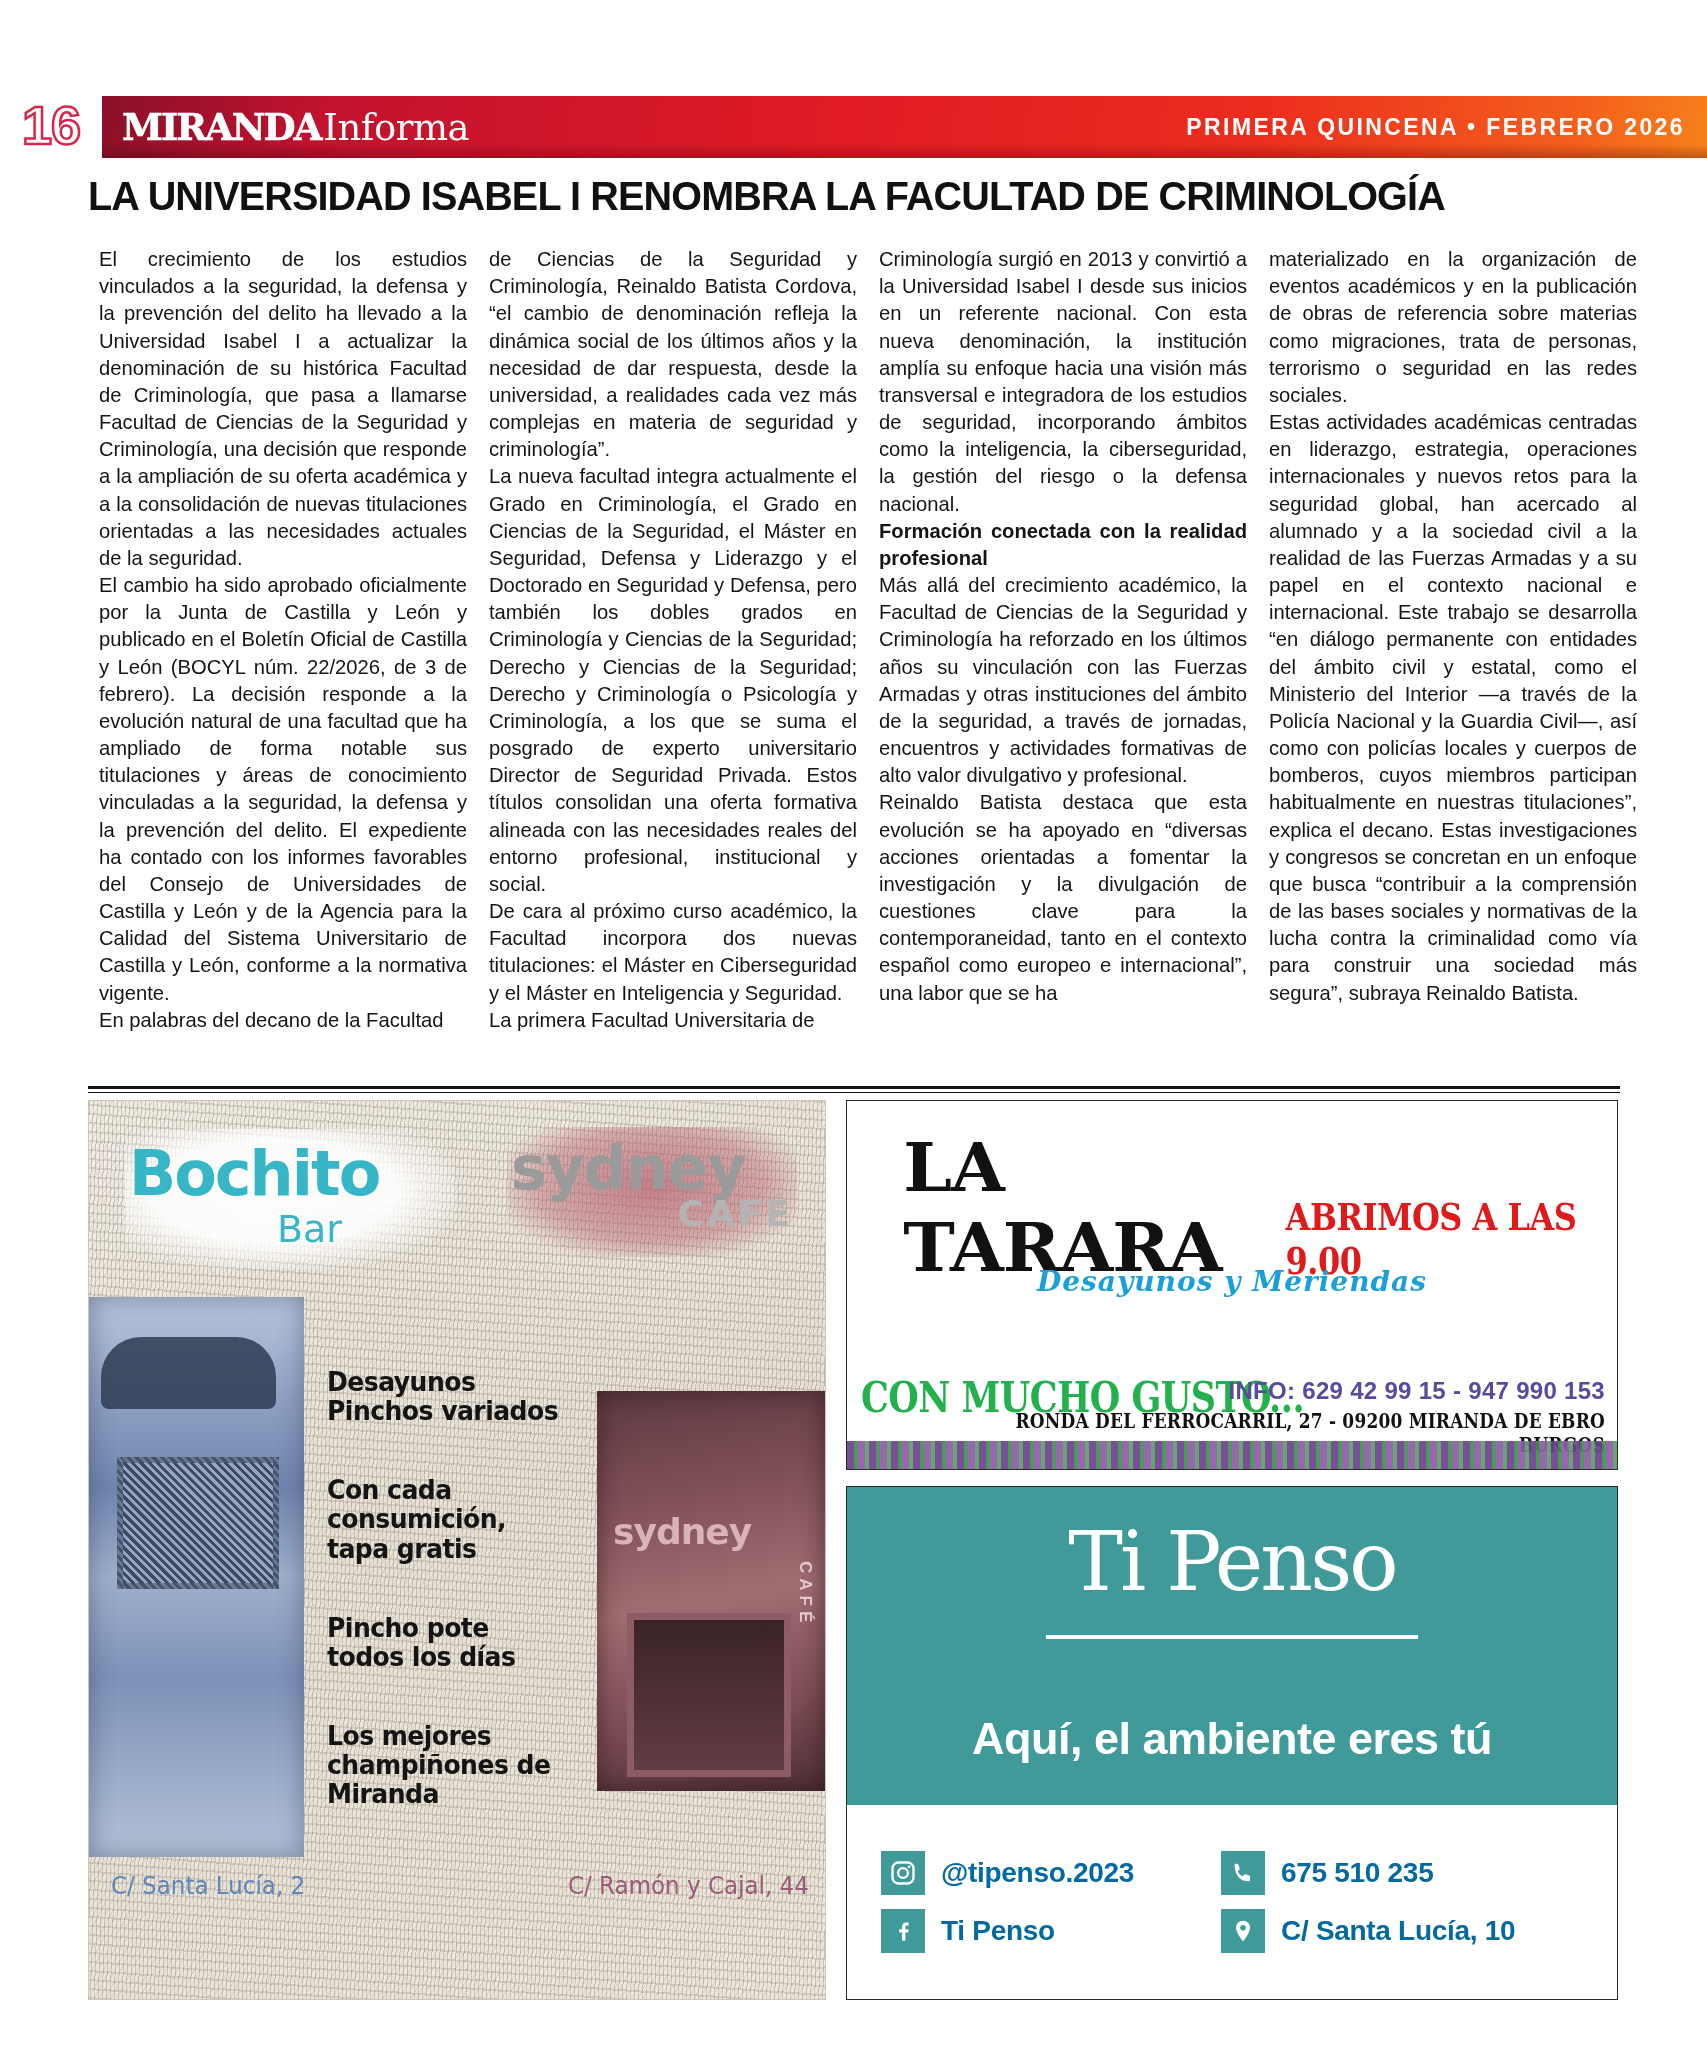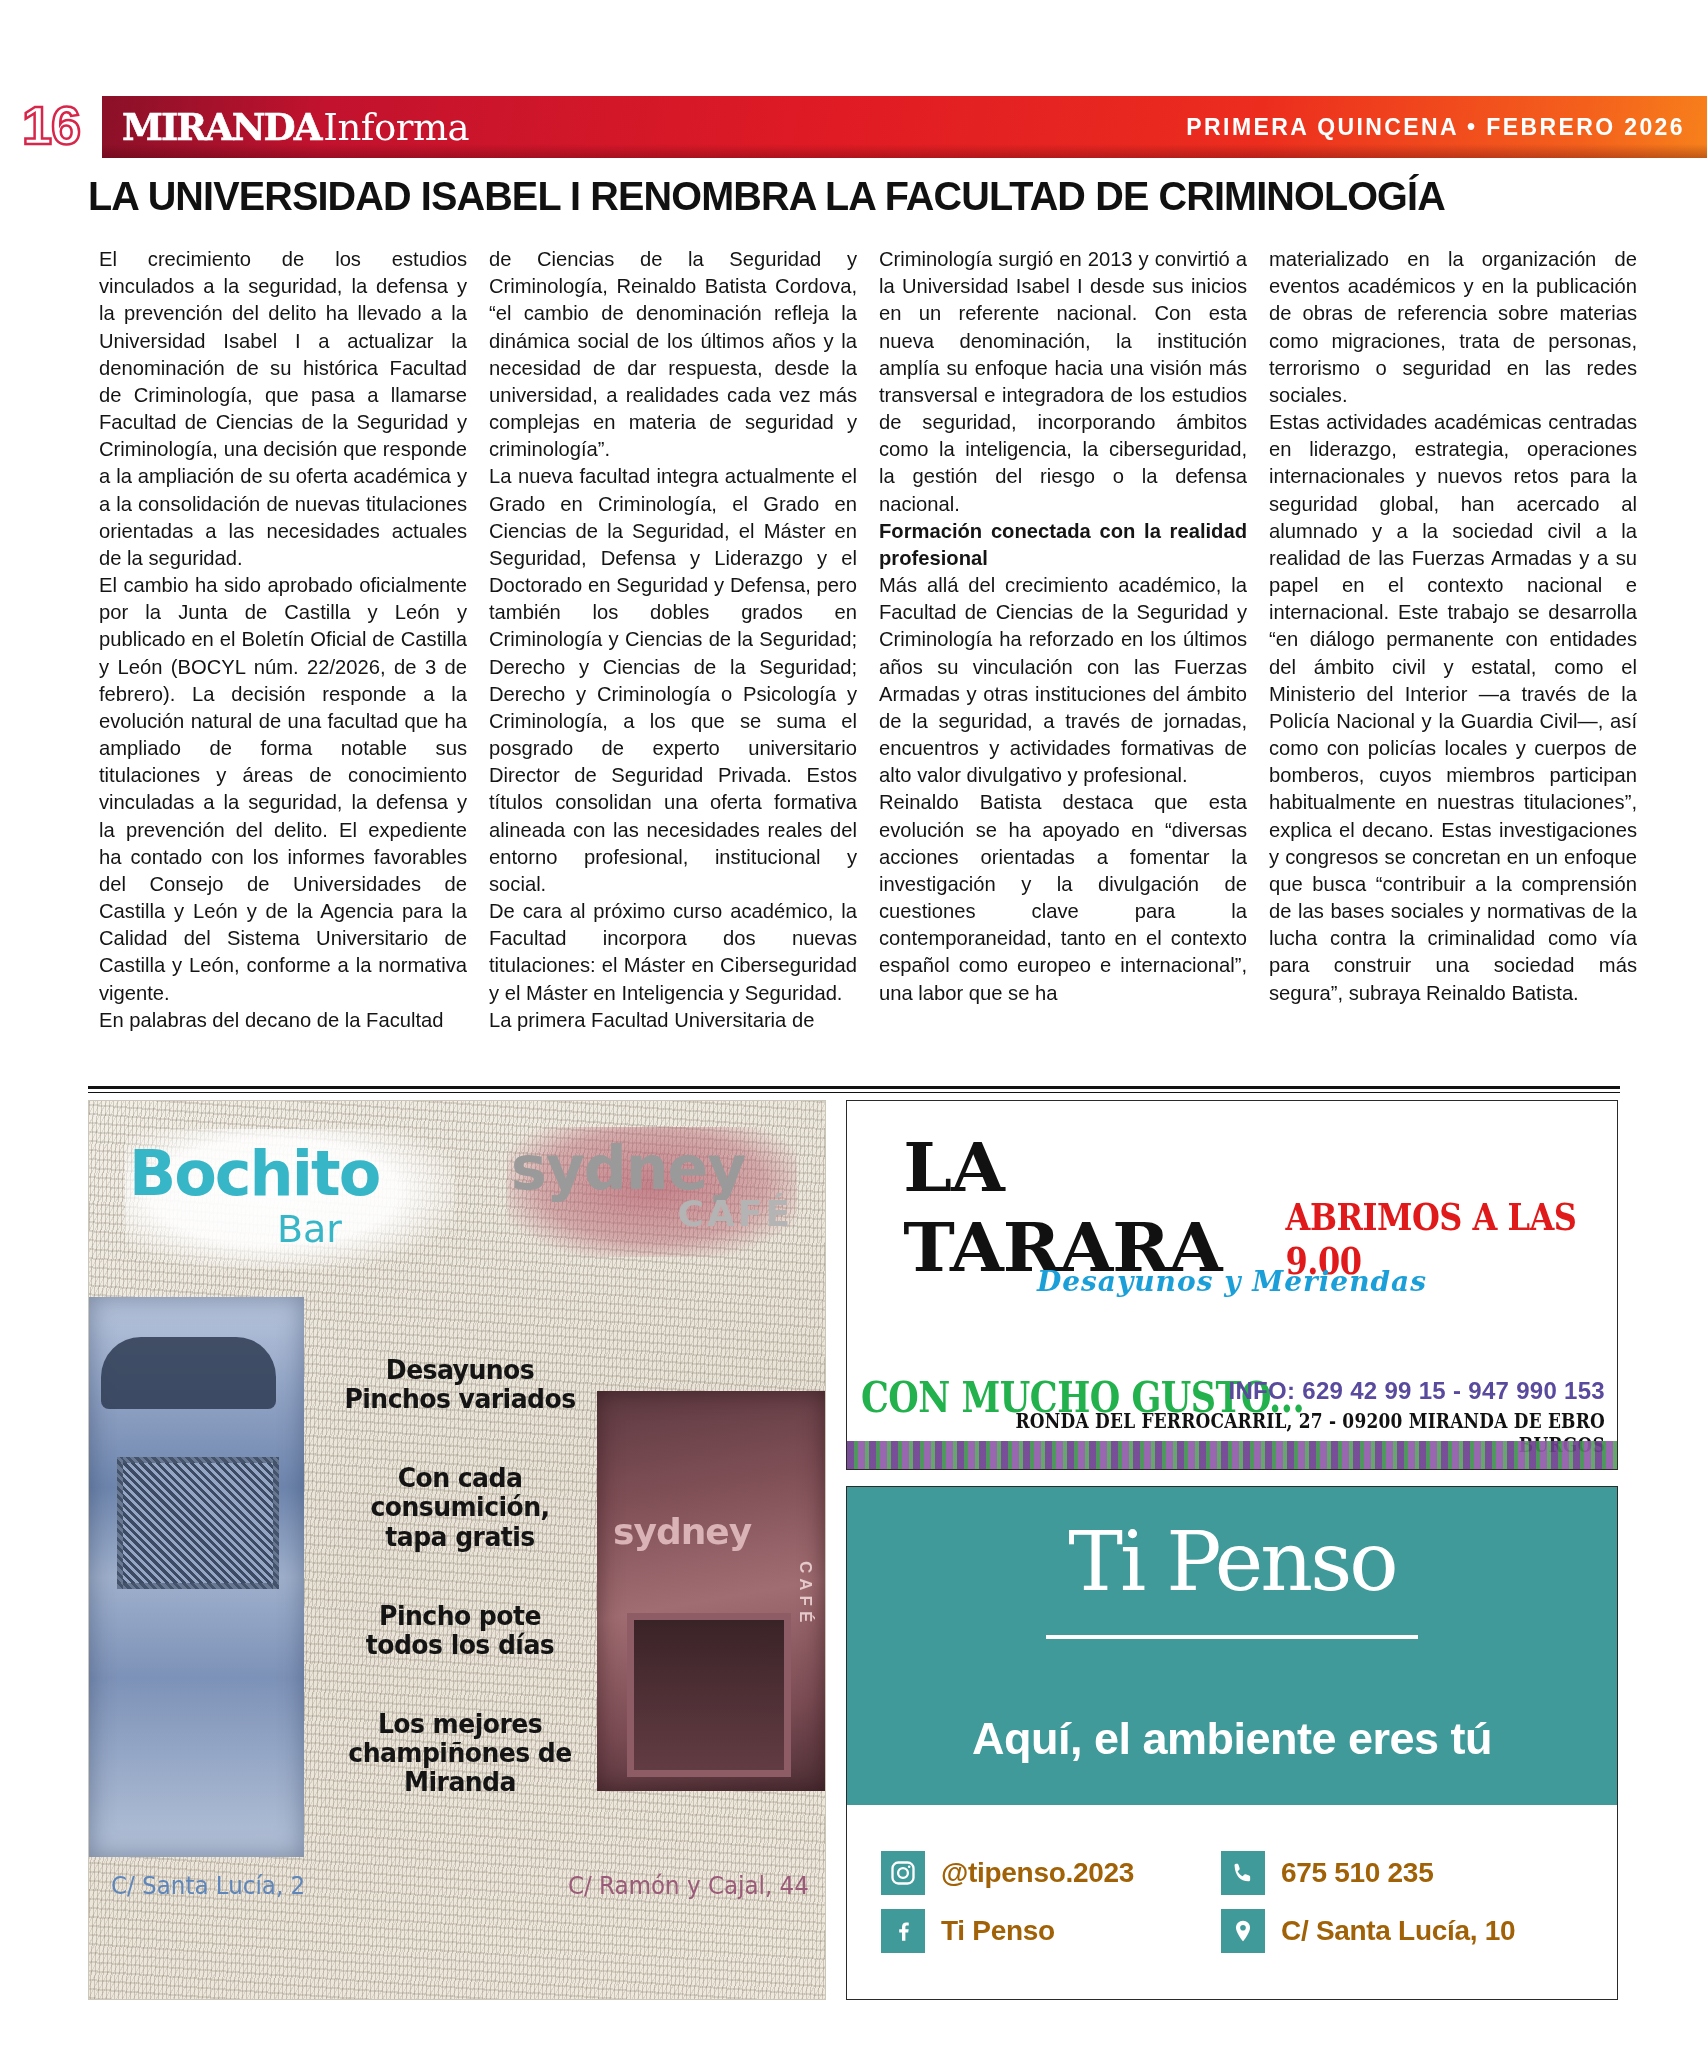--- a/index.html
+++ b/index.html
@@ -177,22 +177,22 @@
     position:absolute;right:10px;top:170px;
     font-size:17px;font-weight:700;color:#e6c9cb;
     writing-mode:vertical-rl;letter-spacing:5px;
   }
   .photo-right .door{
     position:absolute;left:30px;bottom:14px;width:150px;height:150px;
     background:linear-gradient(180deg,#3a2327 0%,#623c43 100%);
     border:7px solid #8d5c64;
   }
   .ad-claims{
-    position:absolute;left:228px;top:254px;width:286px;
-    text-align:center;
+    position:absolute;left:228px;top:266px;width:286px;
+    text-align:left;
     font-family:"DejaVu Sans",sans-serif;
   }
   .ad-claims .c{
     font-weight:700;color:#141414;
     line-height:1.08;
     font-size:27px;
     letter-spacing:-0.6px;
     transform:scaleX(0.93);
     margin-bottom:50px;
   }
@@ -328,21 +328,21 @@
     align-items:center;
   }
   .tp-item{display:flex;align-items:center;gap:16px;}
   .tp-ico{
     width:44px;height:44px;flex:0 0 44px;
     background:#419a9a;
     display:flex;align-items:center;justify-content:center;
     color:#fff;
   }
   .tp-ico svg{display:block;}
-  .tp-txt{font-size:28px;font-weight:700;color:#a16207;letter-spacing:-0.3px;}
+  .tp-txt{font-size:28px;font-weight:700;color:#0369a1;letter-spacing:-0.3px;}
 </style>
 </head>
 <body>
 
 <div class="page">
 
   <div class="masthead">
     <div class="folio">16</div>
     <div class="mast-bar">
       <div class="mast-logo">

